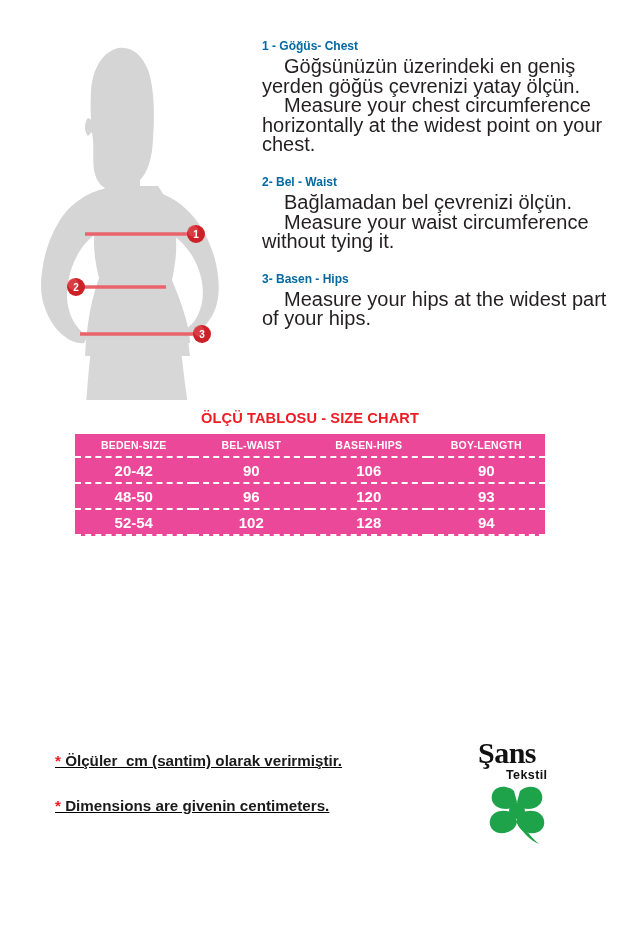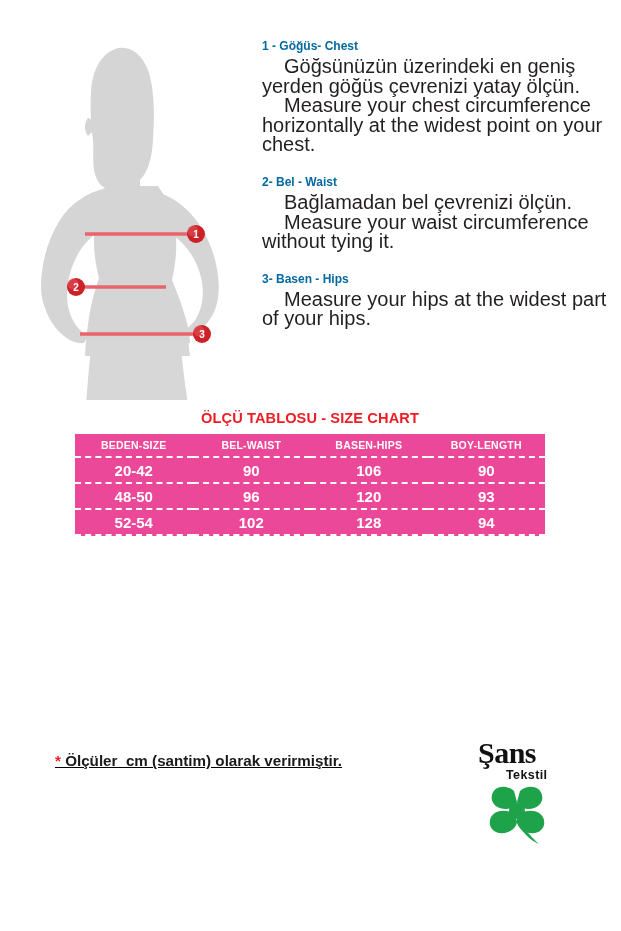--- a/index.html
+++ b/index.html
@@ -272,20 +272,21 @@
       <td>52-54</td>
       <td>102</td>
       <td>128</td>
       <td>94</td>
     </tr>
   </tbody>
 </table>
 
 <div id="notes">
   <div class="note-line"><span class="note-star">*</span><span> Ölçüler  cm (santim) olarak verirmiştir.</span></div>
+  <div class="note-line"><span class="note-star">*</span><span> Dimensions are givenin centimeters.</span></div>
 </div>
 
 <div id="logo">
   <div id="logo-sans">Şans</div>
   <div id="logo-tekstil">Tekstil</div>
   <svg id="logo-clover" width="68" height="62" viewBox="0 0 68 62" xmlns="http://www.w3.org/2000/svg">
     <g fill="#1fa34a">
 
       <path d="M30 7 C22 0, 10 2, 8 11 C6 19, 13 25, 22 25 C28 25, 32 22, 33 18 Z"></path>
 

